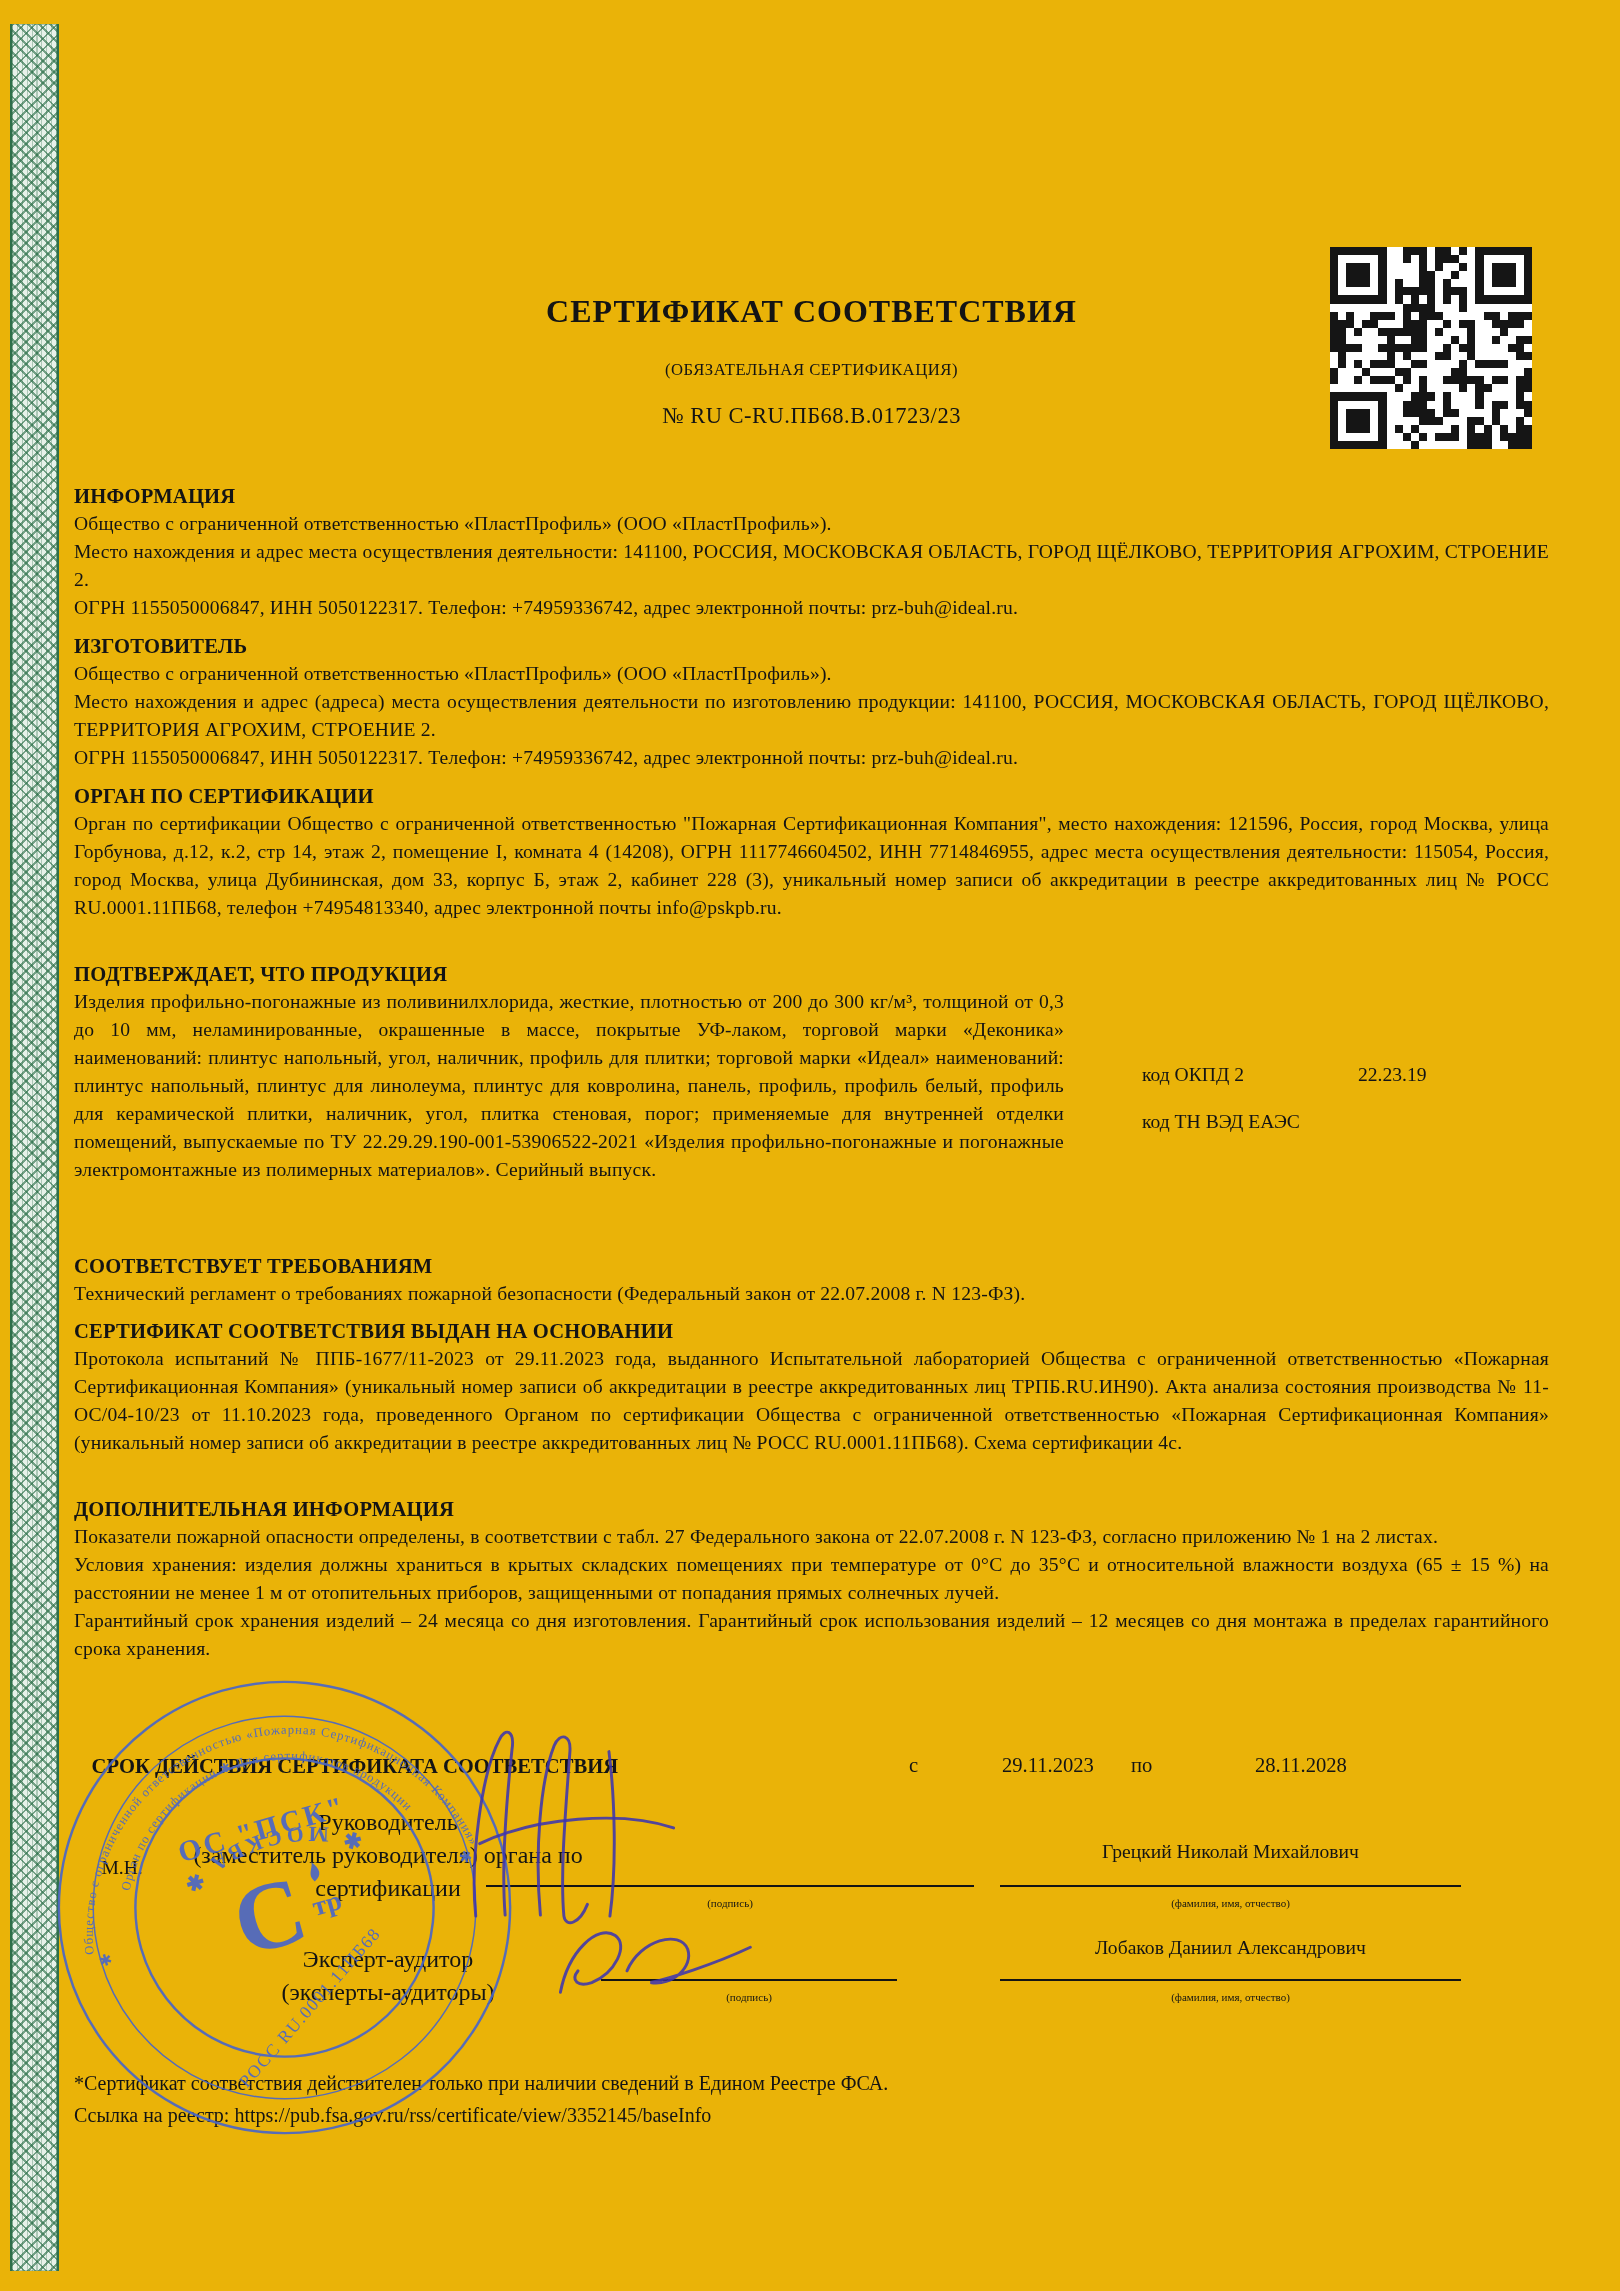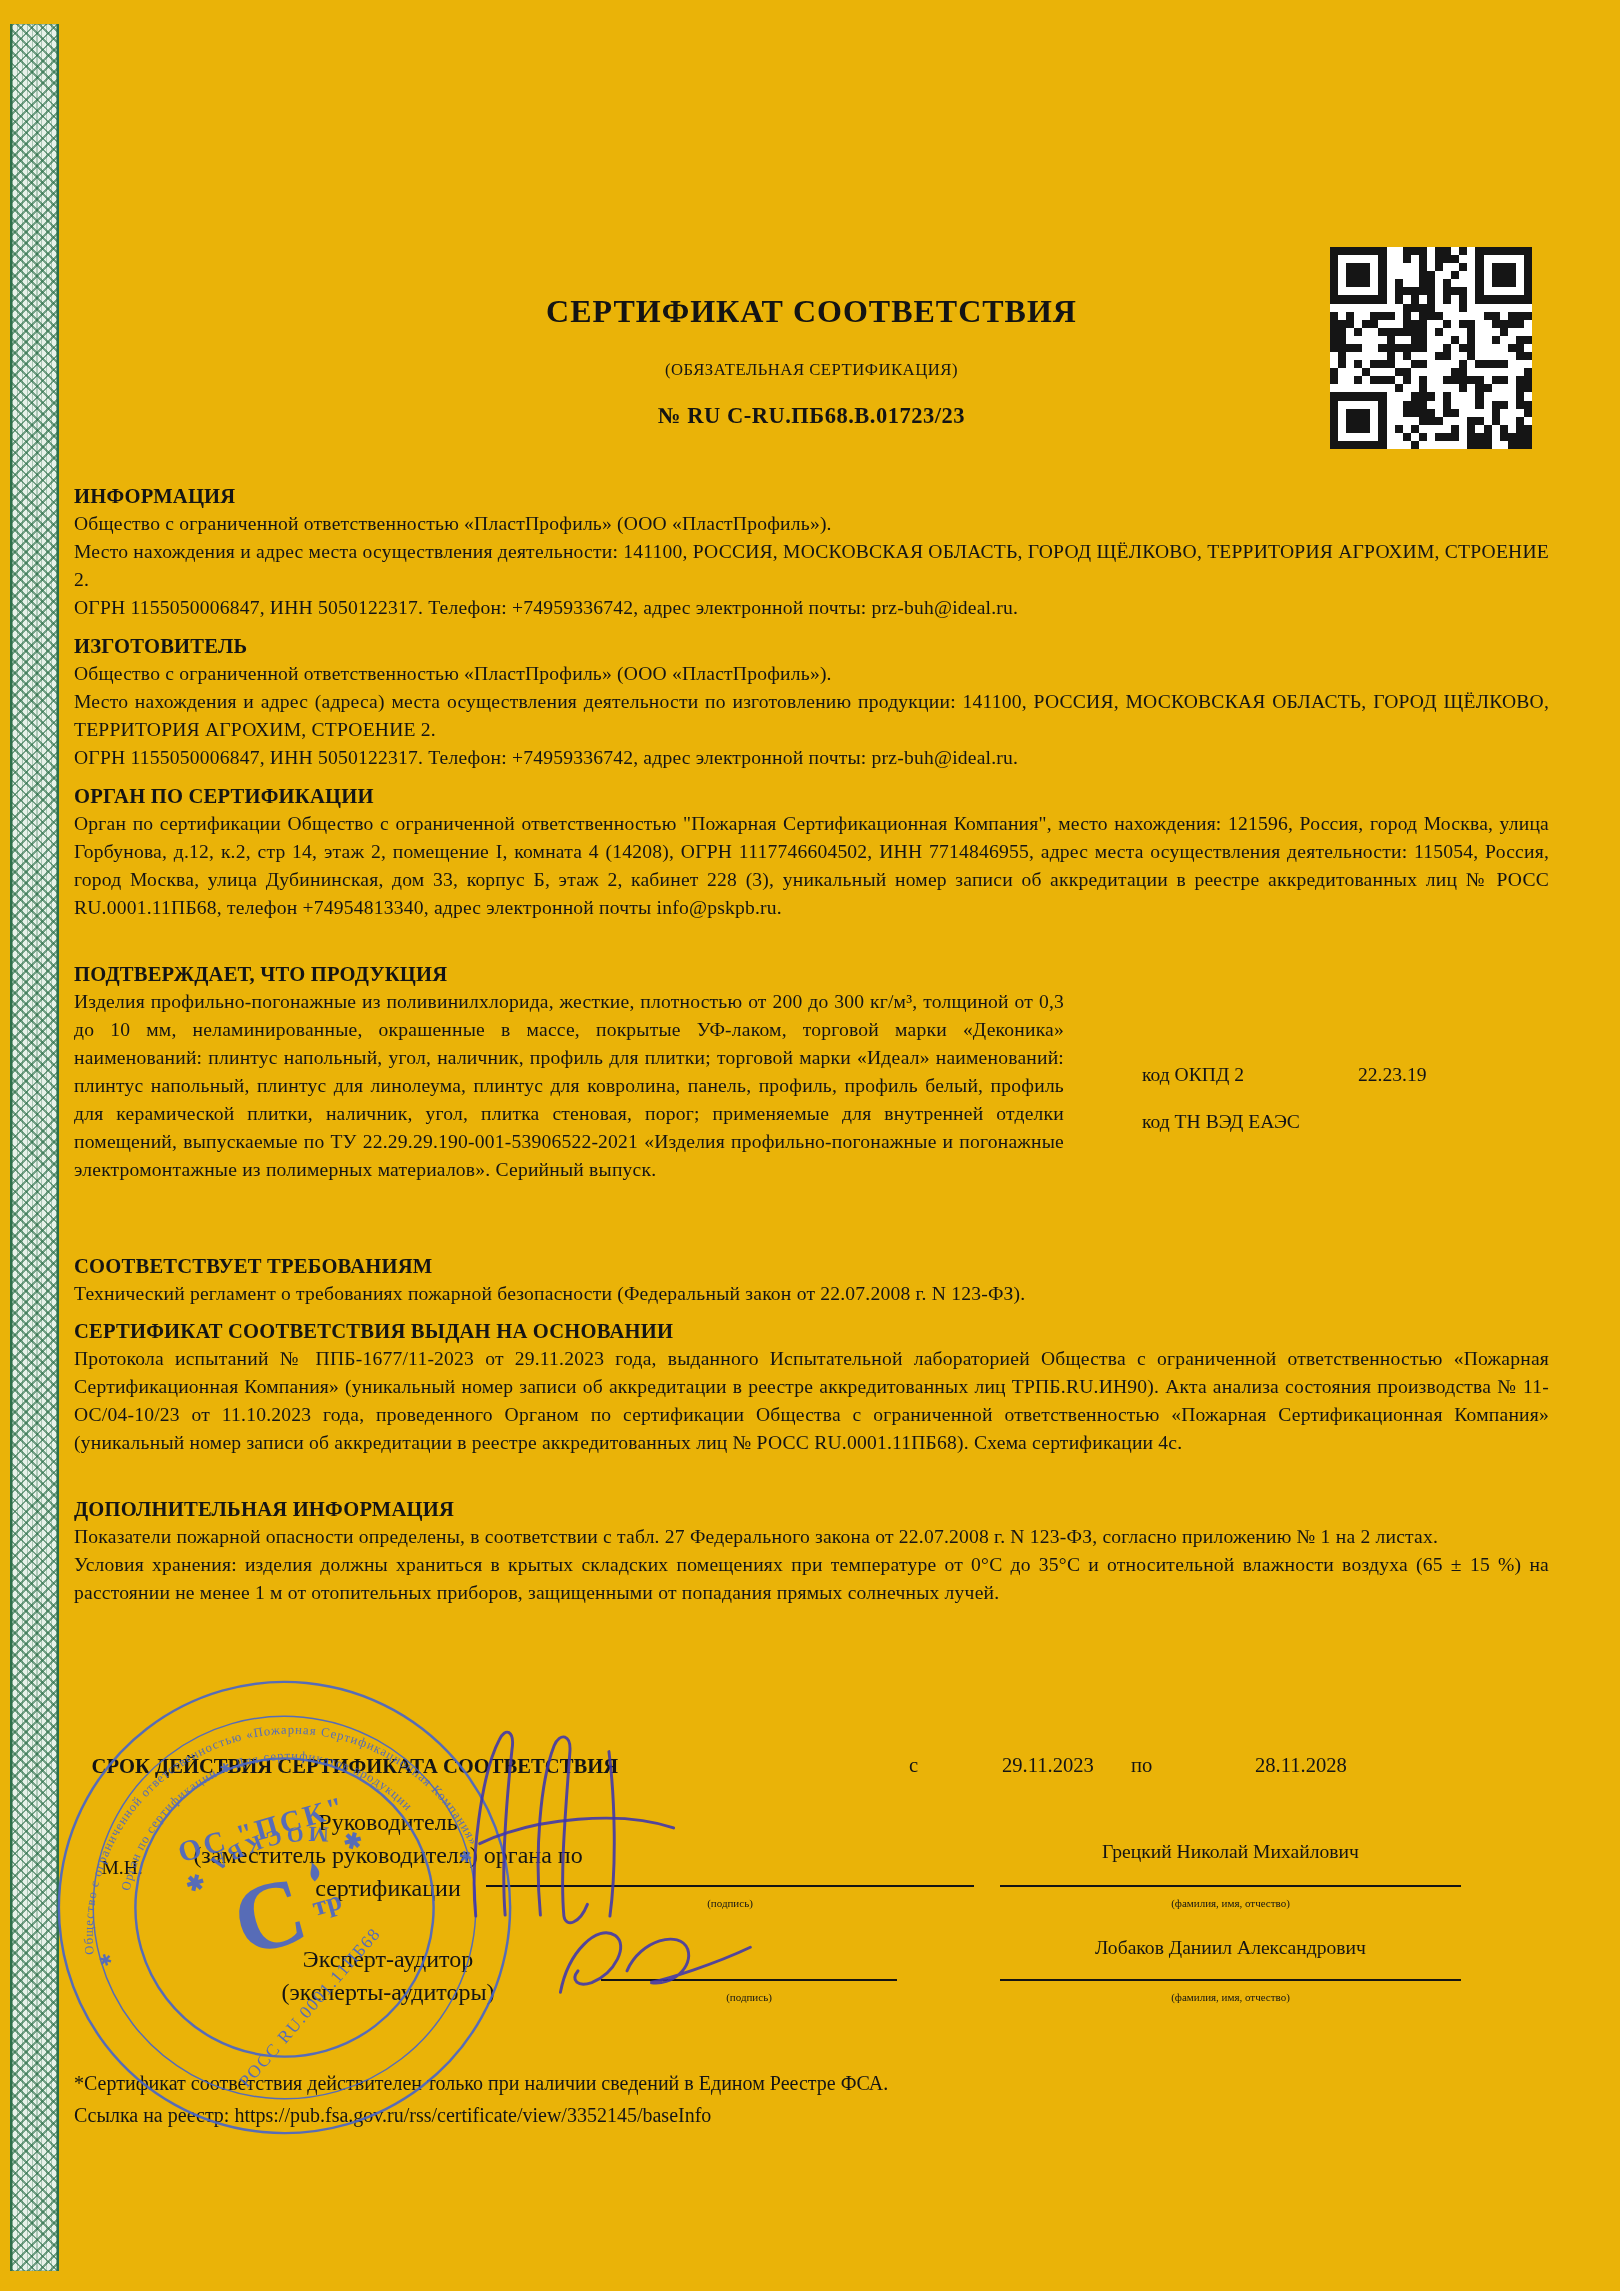--- a/index.html
+++ b/index.html
@@ -13,21 +13,21 @@
       repeating-linear-gradient(90deg, rgba(39,108,68,.30) 0 1px, transparent 1px 4.9px),
       linear-gradient(#e7f1e9,#e7f1e9);
     border-left:2.9px solid #2e6f4a;border-right:2.9px solid #2e6f4a;
     box-shadow: inset 0 0 0 1px rgba(46,111,74,.35);}
   .qr{position:absolute;left:1330px;top:247px;width:202px;height:202px;background:#fff;}
   .qr svg{width:202px;height:202px;display:block;}
   .content{position:absolute;left:74px;top:0;width:1475px;}
   .doc-header{padding-top:292px;text-align:center;}
   .doc-title{font-size:32px;font-weight:bold;letter-spacing:1px;line-height:39px;}
   .doc-subtitle{font-size:16.7px;margin-top:27px;line-height:23.5px;letter-spacing:0.5px;}
-  .doc-number{display:inline-block;font-size:22.5px;font-weight:bold;margin-top:21.6px;
+  .doc-number{display:inline-block;font-size:22.5px;font-weight:normal;margin-top:21.6px;
               border-bottom:2px solid #eab308;padding:0 5.9px 2px 5.9px;letter-spacing:0.5px;}
   .section{margin:0;}
   .sec-zayavitel{margin-top:49px;min-height:150px;}
   .sec-izgotovitel{min-height:150px;}
   .sec-organ{min-height:178px;}
   .sec-product{min-height:292px;position:relative;}
   .sec-req{min-height:65px;}
   .sec-basis{min-height:178px;}
   .sec-add{min-height:231px;}
   h2.sec-head{font-size:20.6px;font-weight:bold;margin:0;line-height:28px;letter-spacing:0.2px;}
@@ -436,20 +436,21 @@
 
     <div class="section sec-basis">
       <h2 class="sec-head">СЕРТИФИКАТ СООТВЕТСТВИЯ ВЫДАН НА ОСНОВАНИИ</h2>
       <p class="body">Протокола испытаний № ППБ-1677/11-2023 от 29.11.2023 года, выданного Испытательной лабораторией Общества с ограниченной ответственностью «Пожарная Сертификационная Компания» (уникальный номер записи об аккредитации в реестре аккредитованных лиц ТРПБ.RU.ИН90). Акта анализа состояния производства № 11-ОС/04-10/23 от 11.10.2023 года, проведенного Органом по сертификации Общества с ограниченной ответственностью «Пожарная Сертификационная Компания» (уникальный номер записи об аккредитации в реестре аккредитованных лиц № РОСС RU.0001.11ПБ68). Схема сертификации 4с.</p>
     </div>
 
     <div class="section sec-add">
       <h2 class="sec-head">ДОПОЛНИТЕЛЬНАЯ ИНФОРМАЦИЯ</h2>
       <p class="body">Показатели пожарной опасности определены, в соответствии с табл. 27 Федерального закона от 22.07.2008 г. N 123-ФЗ, согласно приложению № 1 на 2 листах.</p>
       <p class="body">Условия хранения: изделия должны храниться в крытых складских помещениях при температуре от 0°С до 35°С и относительной влажности воздуха (65 ± 15 %) на расстоянии не менее 1 м от отопительных приборов, защищенными от попадания прямых солнечных лучей.</p>
+      <p class="body">Гарантийный срок хранения изделий – 24 месяца со дня изготовления. Гарантийный срок использования изделий – 12 месяцев со дня монтажа в пределах гарантийного срока хранения.</p>
     </div>
 
     <div class="validity">
       <div class="head">СРОК ДЕЙСТВИЯ СЕРТИФИКАТА СООТВЕТСТВИЯ</div>
       <div class="lbl from-lbl">с</div>
       <div class="lbl from-date">29.11.2023</div>
       <div class="lbl to-lbl">по</div>
       <div class="lbl to-date">28.11.2028</div>
     </div>
 

